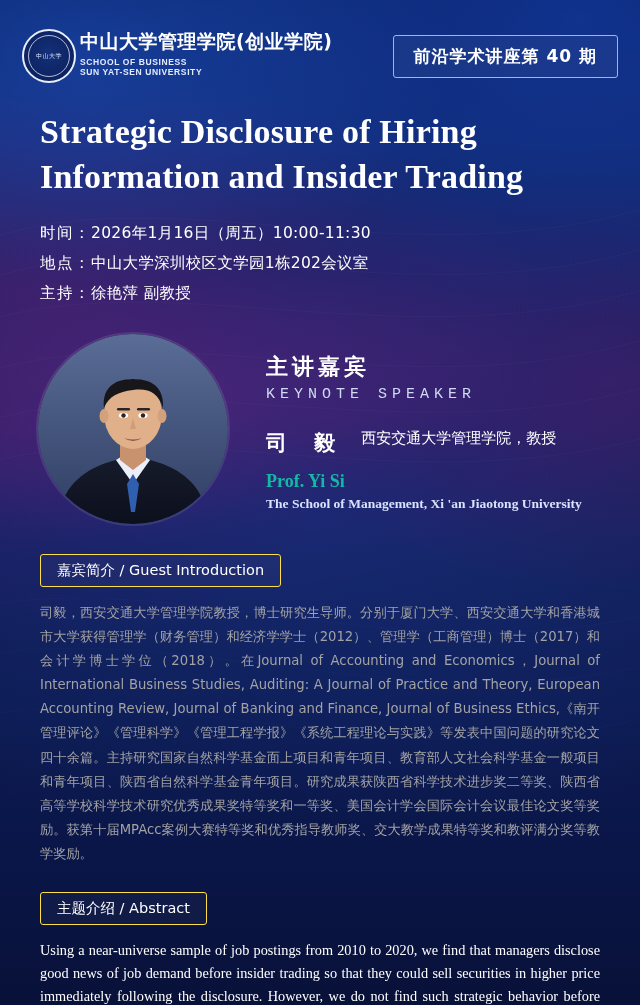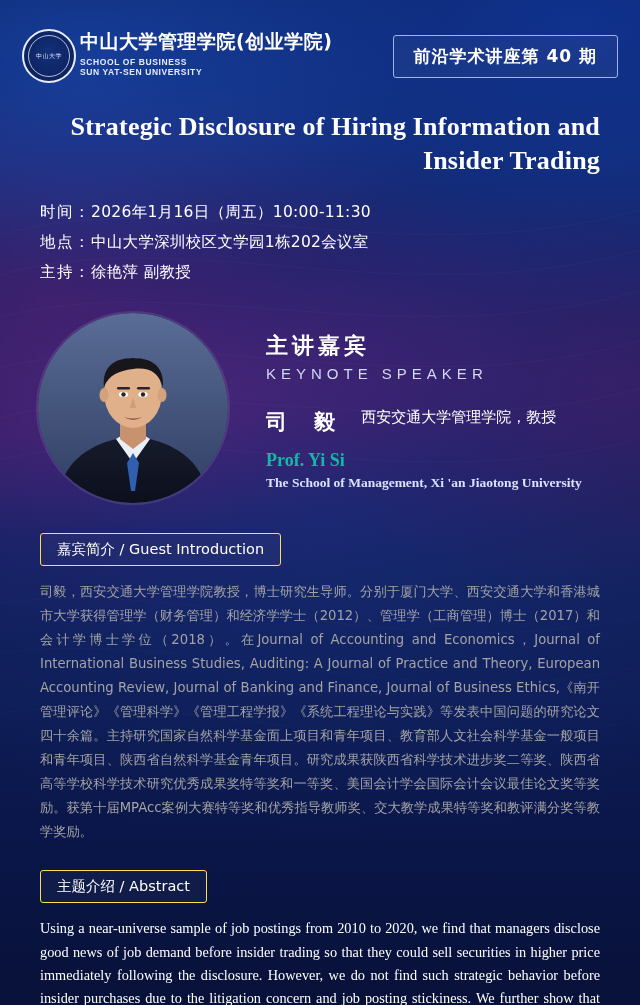--- a/index.html
+++ b/index.html
@@ -114,26 +114,25 @@
     font-weight: bold;
     color: #ffffff;
     letter-spacing: 1px;
     font-family: "DejaVu Sans", sans-serif;
     background: rgba(255,255,255,0.04);
   }
 
   
   .title {
     padding: 18px 40px 0 40px;
-    font-size: 26px;
+    font-size: 34px;
     font-weight: bold;
     line-height: 1.32;
     letter-spacing: .2px;
     font-family: "Liberation Serif", serif;
-    text-align: right;
   }
 
   
   .meta {
     padding: 18px 40px 0 40px;
     font-size: 15.5px;
     line-height: 1.95;
     font-family: "DejaVu Sans", sans-serif;
     letter-spacing: .3px;
   }
@@ -162,21 +161,21 @@
     font-size: 22px;
     font-weight: bold;
     letter-spacing: 4px;
     font-family: "DejaVu Sans", sans-serif;
   }
   .sp-title-en {
     font-size: 15px;
     letter-spacing: 5px;
     color: #cfd9f2;
     margin-top: 4px;
-    font-family: Liberation Sans, sans-serif;
+    font-family: Liberation Mono, monospace;
   }
   .sp-name-row {
     margin-top: 26px;
     display: flex;
     align-items: flex-start;
     gap: 16px;
   }
   .sp-name-cn {
     font-size: 21px;
     font-weight: bold;

